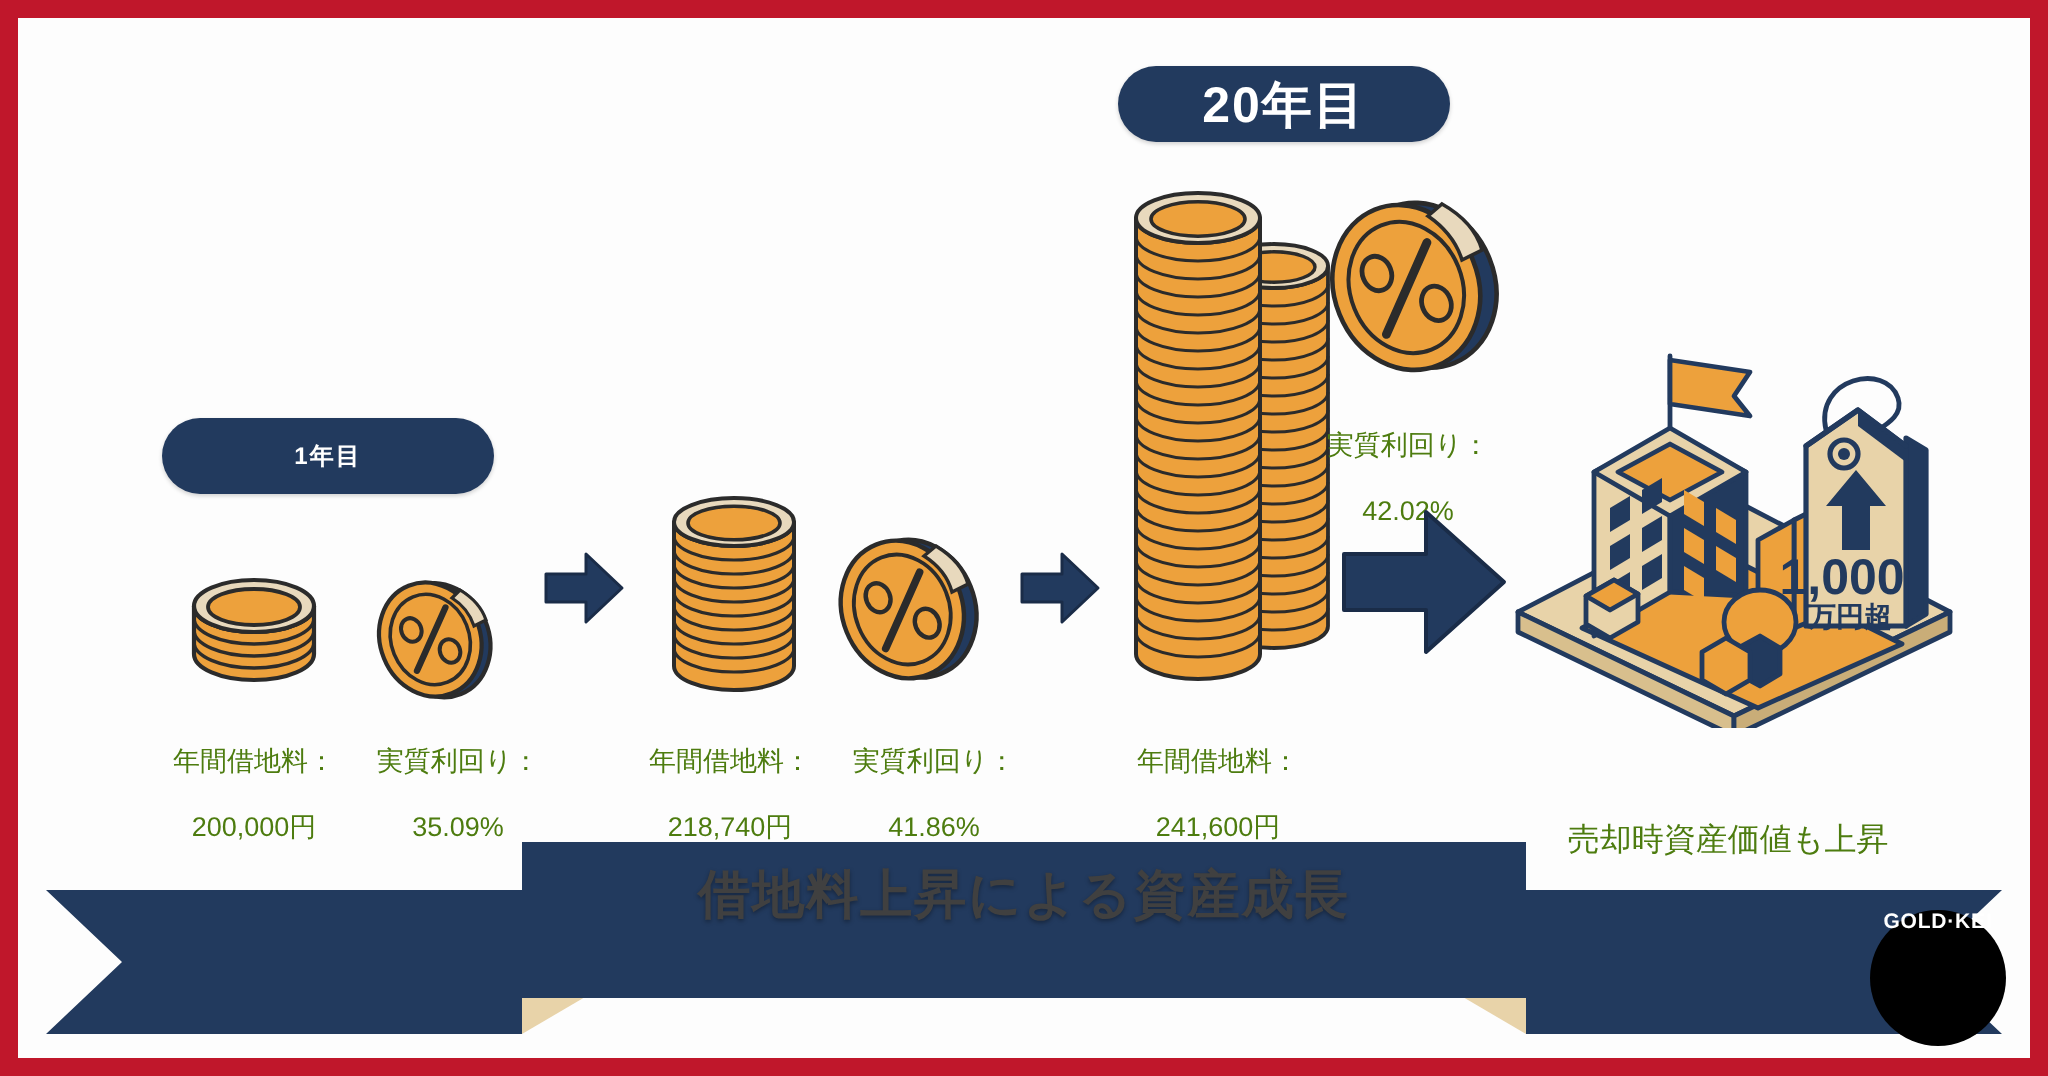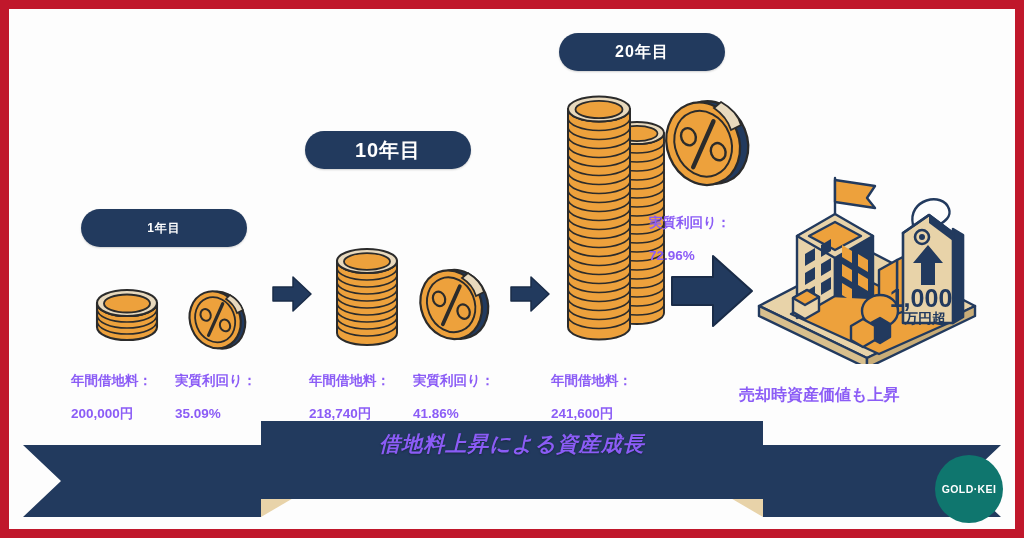--- a/index.html
+++ b/index.html
@@ -32,54 +32,54 @@
     border-radius:999px;
     font-weight:bold;
     display:flex;align-items:center;justify-content:center;
     letter-spacing:1px;
     box-shadow:0 1px 2px rgba(0,0,0,.18);
   }
 
   
   .caption{
     position:absolute;
-    color:#8b5cf6;
-    font-weight:bold;
+    text-align:center;
+    color:#4d7c0f;
+    font-weight:normal;
     line-height:1.22;
     white-space:pre-line;
   }
 
   
   .arrow{position:absolute;}
 
   
   .stack{position:absolute;}
 
   
   #ribbon{position:absolute;left:0;top:404px;width:1006px;height:116px;}
   #ribbon-text{
     position:absolute;
     left:0;top:421px;width:1006px;
     text-align:center;
-    color:#8b5cf6;
+    color:#404040;
     font-weight:bold;
-    font-size:21px;
+    font-size:26px;
     letter-spacing:1px;
     text-shadow:0 1px 2px rgba(0,0,0,.35);
     z-index:4;
-    font-style:italic;
   }
 
   
   #logo{
     position:absolute;
     right:12px;bottom:6px;
     width:68px;height:68px;border-radius:50%;
-    background:#0f766e;
-    display:flex;align-items:center;justify-content:center;
+    background:#000000;
+    display:flex;align-items:flex-start;justify-content:center;
     z-index:6;
   }
   #logo span{
     color:#ffffff;font-size:10.5px;font-weight:bold;letter-spacing:.4px;
   }
 </style>
 </head>
 <body>
 
 <div id="frame">
@@ -128,23 +128,20 @@
     <span>実質利回り：</span><br>
     <span>35.09%</span>
   </div>
 
   <div class="arrow" style="left:262px;top:265px;width:42px;height:40px;">
     <svg viewBox="0 0 42 40" width="42" height="40">
       <path d="M2 13 H22 V3 L40 20 L22 37 V27 H2 Z" fill="#223a5e" stroke="#1a2c48" stroke-width="1.5" stroke-linejoin="round"></path>
     </svg>
   </div>
 
-  <div class="pill" style="left:296px;top:122px;width:166px;height:38px;font-size:20px;">
-    <span>10年目</span>
-  </div>
 
   <div class="stack" style="left:322px;top:234px;width:72px;height:110px;">
     <svg viewBox="0 0 72 110" width="72" height="110">
       <g stroke="#2b2b2b" stroke-width="2" stroke-linejoin="round">
         <path d="M6 18 a30 12 0 0 0 60 0 v72 a30 12 0 0 1 -60 0 z" fill="#eda13c"></path>
         <g fill="none" stroke-width="1.6">
           <path d="M6 18 a30 12 0 0 0 60 0"></path>
           <path d="M6 25 a30 12 0 0 0 60 0"></path>
           <path d="M6 32 a30 12 0 0 0 60 0"></path>
           <path d="M6 39 a30 12 0 0 0 60 0"></path>
@@ -185,21 +182,21 @@
     <span>実質利回り：</span><br>
     <span>41.86%</span>
   </div>
 
   <div class="arrow" style="left:500px;top:265px;width:42px;height:40px;">
     <svg viewBox="0 0 42 40" width="42" height="40">
       <path d="M2 13 H22 V3 L40 20 L22 37 V27 H2 Z" fill="#223a5e" stroke="#1a2c48" stroke-width="1.5" stroke-linejoin="round"></path>
     </svg>
   </div>
 
-  <div class="pill" style="left:550px;top:24px;width:166px;height:38px;font-size:16px;">
+  <div class="pill" style="left:550px;top:24px;width:166px;height:38px;font-size:25px;">
     <span>20年目</span>
   </div>
 
   <div class="stack" style="left:553px;top:84px;width:110px;height:258px;">
     <svg viewBox="0 0 110 258" width="110" height="258">
 
       <g stroke="#2b2b2b" stroke-width="1.9" stroke-linejoin="round">
         <path d="M48 40 a27 11 0 0 0 54 0 v180 a27 11 0 0 1 -54 0 z" fill="#eda13c"></path>
         <g fill="none" stroke-width="1.5">
           <path d="M48 40 a27 11 0 0 0 54 0"></path>
@@ -272,21 +269,21 @@
           <ellipse cx="57" cy="63" rx="7.2" ry="8.8"></ellipse>
           <line x1="28" y1="68" x2="64" y2="33" stroke-width="4.4" stroke-linecap="round"></line>
         </g>
       </g>
       <path d="M64 9 q16 9 20 23 l-10 5 q-4 -13 -17 -22 z" fill="#e8d9bd" stroke="#2b2b2b" stroke-width="1.8"></path>
     </svg>
   </div>
 
   <div class="caption" style="left:640px;top:190px;width:110px;font-size:13.5px;">
     <span>実質利回り：</span><br>
-    <span>72.96%</span>
+    <span>42.02%</span>
   </div>
   <div class="caption" style="left:542px;top:348px;width:116px;font-size:13.5px;">
     <span>年間借地料：</span><br>
     <span>241,600円</span>
   </div>
 
   <div class="arrow" style="left:660px;top:243px;width:86px;height:78px;">
     <svg viewBox="0 0 86 78" width="86" height="78">
       <path d="M3 25 H44 V4 L83 39 L44 74 V53 H3 Z" fill="#223a5e" stroke="#1a2c48" stroke-width="2" stroke-linejoin="round"></path>
     </svg>
@@ -337,21 +334,21 @@
         <path d="M42 124 L56 116 L68 123 L54 131 Z" fill="#eda13c"></path>
 
         <ellipse cx="129" cy="137" rx="18" ry="16" fill="#eda13c"></ellipse>
         <path d="M118 150 L129 144 L139 150 L139 163 L129 169 L118 163 Z" fill="#223a5e"></path>
 
         <path d="M100 152 L112 145 L124 152 L124 166 L112 173 L100 166 Z" fill="#eda13c"></path>
       </g>
     </svg>
   </div>
 
-  <div class="stack" style="left:858px;top:180px;width:112px;height:142px;">
+  <div class="stack" style="left:858px;top:170px;width:112px;height:142px;">
     <svg viewBox="0 0 112 142" width="112" height="142">
       <g stroke="#223a5e" stroke-width="2.6" stroke-linejoin="round" stroke-linecap="round">
 
         <path d="M46 36 C40 10 76 2 82 20 C86 32 68 36 62 44" fill="none" stroke-width="2.4"></path>
 
         <path d="M86 40 L96 46 L96 128 L86 134 Z" fill="#223a5e"></path>
 
         <path d="M36 44 L62 26 L86 44 L86 134 L36 134 Z" fill="#e8d3a9"></path>
         <path d="M62 26 L86 44 L86 52 L62 34 Z" fill="#223a5e" stroke="none"></path>
         <path d="M36 44 L62 26 L86 44" fill="none"></path>
@@ -359,21 +356,21 @@
         <circle cx="55" cy="48" r="7" fill="#e8d3a9"></circle>
         <circle cx="55" cy="48" r="3" fill="#223a5e" stroke="none"></circle>
 
         <path d="M61 56 L76 74 L68 74 L68 96 L54 96 L54 74 L46 74 Z" fill="#223a5e" stroke="none"></path>
       </g>
       <text x="54" y="118" font-family="'Liberation Sans',sans-serif" font-size="25" font-weight="bold" fill="#223a5e" text-anchor="middle">1,000</text>
       <text x="58" y="134" font-family="'Liberation Sans',sans-serif" font-size="14" font-weight="bold" fill="#223a5e" text-anchor="middle">万円超</text>
     </svg>
   </div>
 
-  <div class="caption" style="left:730px;top:356px;width:250px;font-size:16px;">
+  <div class="caption" style="left:730px;top:382px;width:250px;font-size:16px;">
     <span>売却時資産価値も上昇</span>
   </div>
 
   <div id="ribbon">
     <svg viewBox="0 0 1006 116" width="1006" height="116">
 
       <path d="M14 32 L252 32 L252 104 L14 104 L52 68 Z" fill="#223a5e"></path>
 
       <path d="M992 32 L754 32 L754 104 L992 104 L954 68 Z" fill="#223a5e"></path>
 

